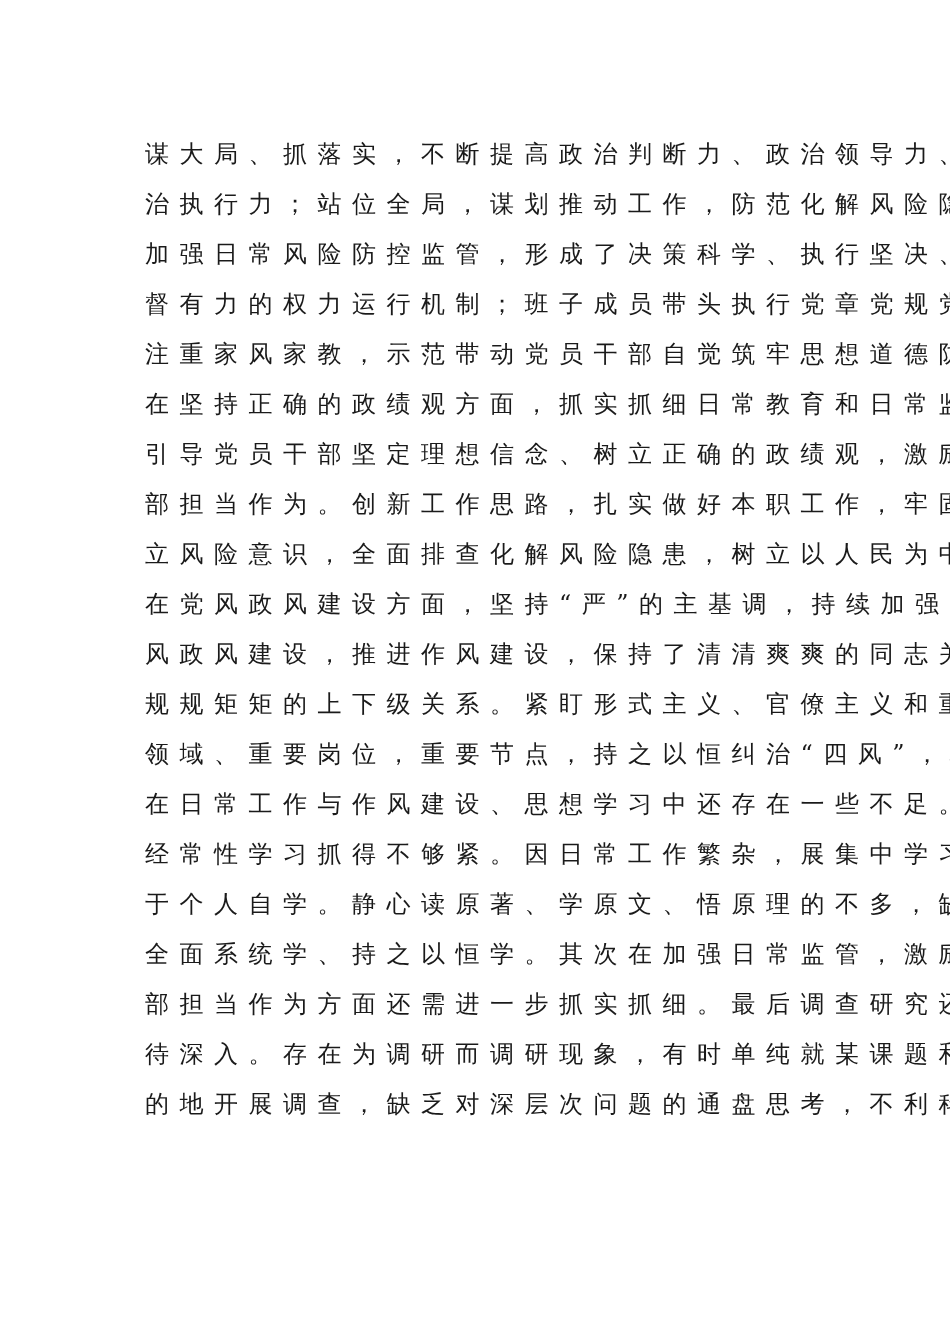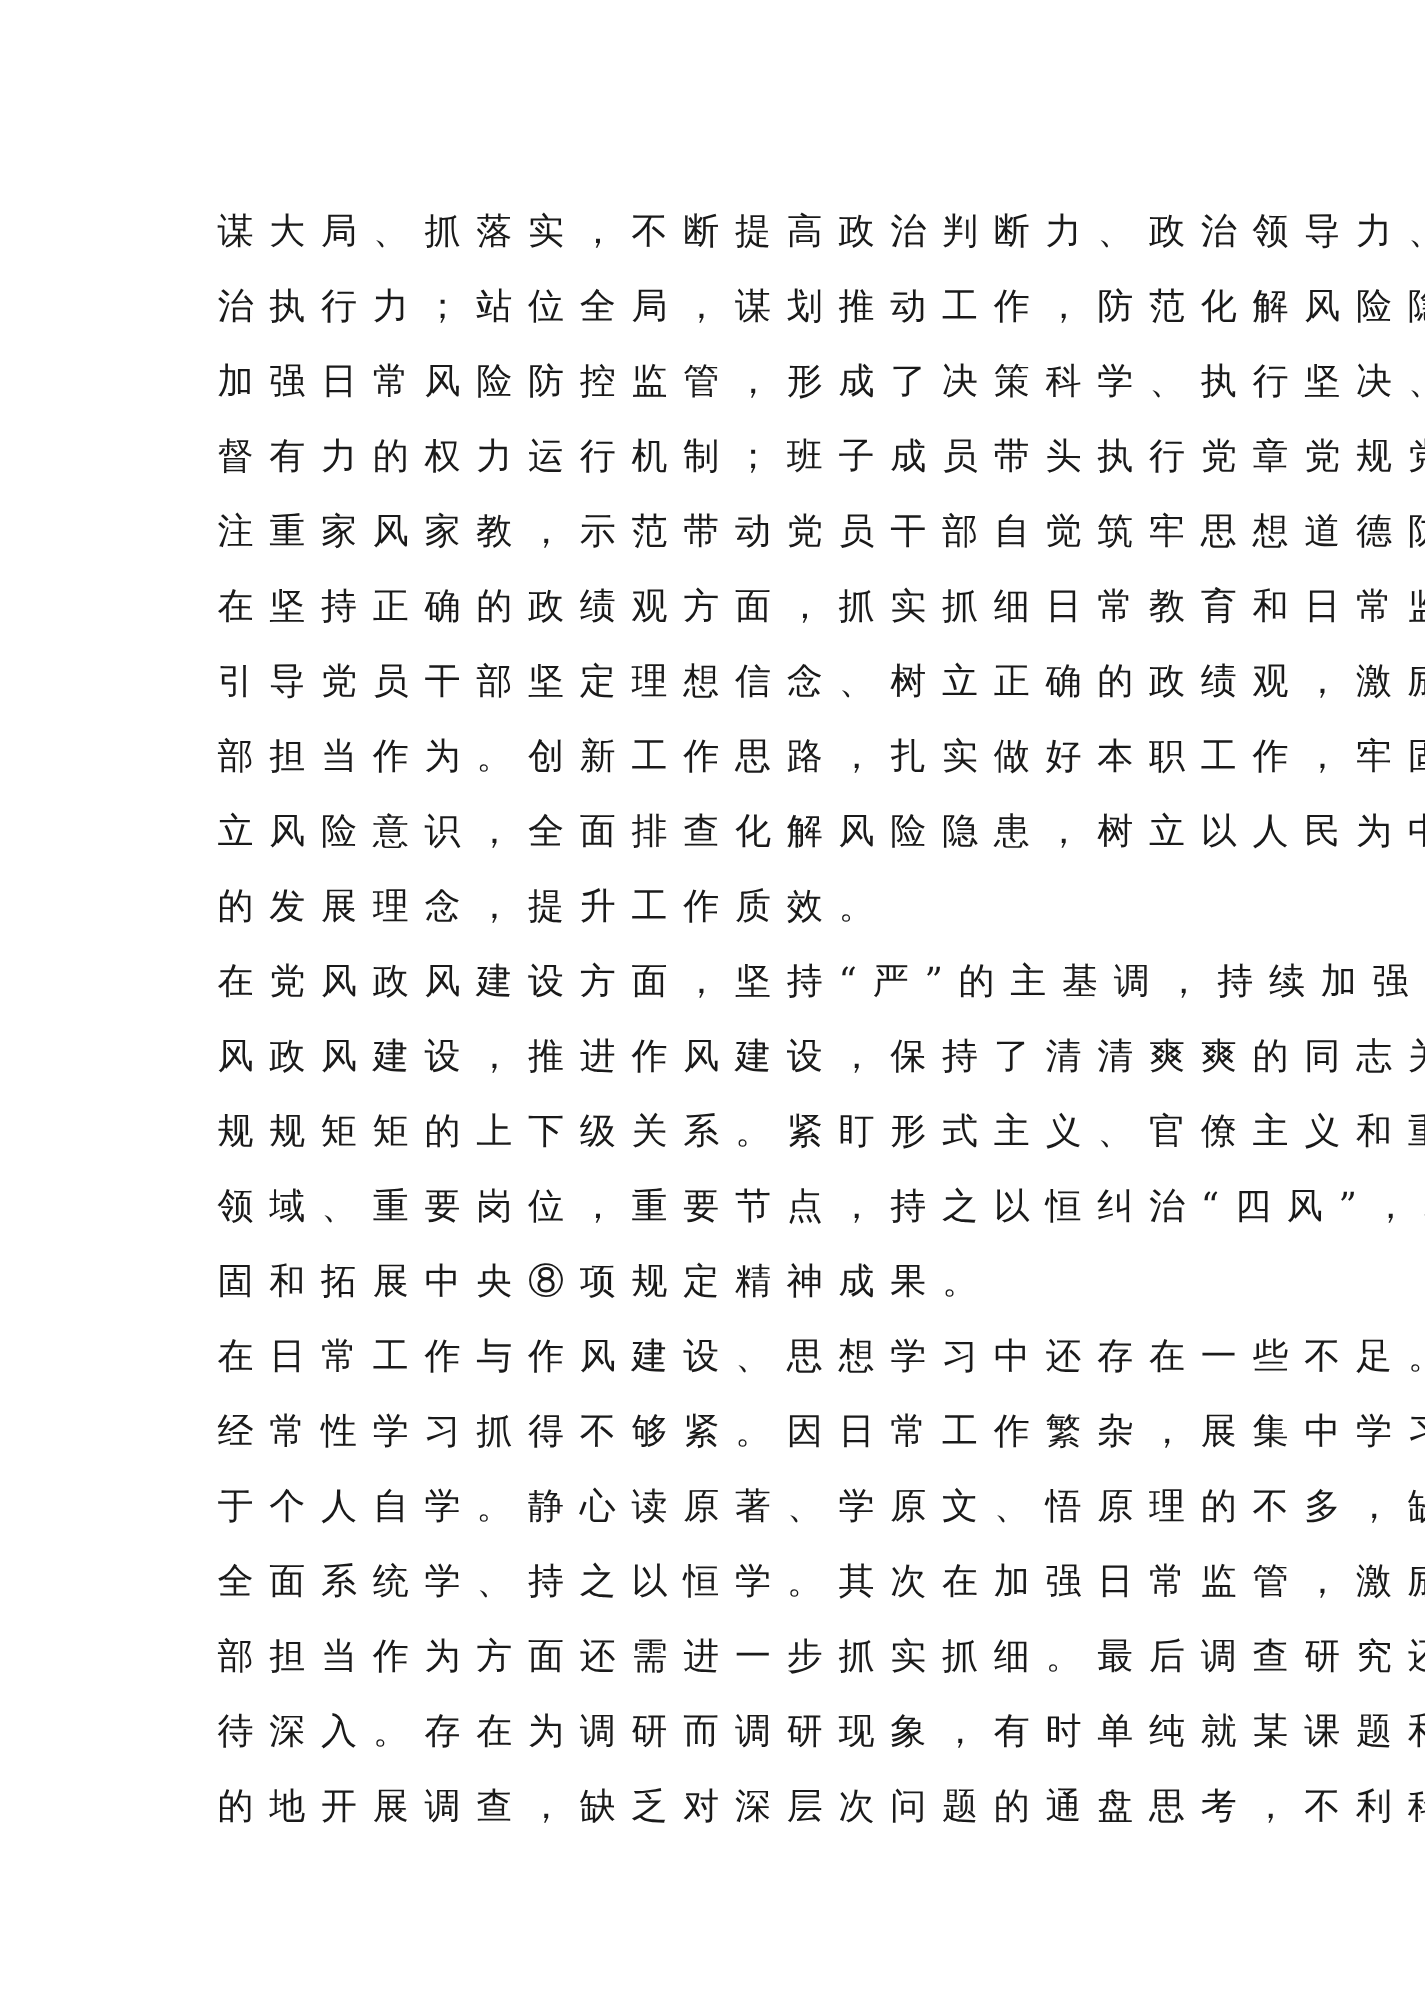--- a/index.html
+++ b/index.html
@@ -47,28 +47,26 @@
       <div class="line">治执行力；站位全局，谋划推动工作，防范化解风险隐患</div>
       <div class="line">加强日常风险防控监管，形成了决策科学、执行坚决、监</div>
       <div class="line">督有力的权力运行机制；班子成员带头执行党章党规党纪</div>
       <div class="line">注重家风家教，示范带动党员干部自觉筑牢思想道德防线。</div>
     </div>
     <div>
       <div class="line">在坚持正确的政绩观方面，抓实抓细日常教育和日常监管</div>
       <div class="line">引导党员干部坚定理想信念、树立正确的政绩观，激励干</div>
       <div class="line">部担当作为。创新工作思路，扎实做好本职工作，牢固树</div>
       <div class="line">立风险意识，全面排查化解风险隐患，树立以人民为中心</div>
-      <div class="line">的发展理念，提升工作质效。</div>
     </div>
     <div>
       <div class="line">在党风政风建设方面，坚持“严”的主基调，持续加强党</div>
       <div class="line">风政风建设，推进作风建设，保持了清清爽爽的同志关系</div>
       <div class="line">规规矩矩的上下级关系。紧盯形式主义、官僚主义和重点</div>
       <div class="line">领域、重要岗位，重要节点，持之以恒纠治“四风”，巩</div>
-      <div class="line">固和拓展中央⑧项规定精神成果。</div>
     </div>
     <div>
       <div class="line">在日常工作与作风建设、思想学习中还存在一些不足。如</div>
       <div class="line">经常性学习抓得不够紧。因日常工作繁杂，展集中学习少</div>
       <div class="line">于个人自学。静心读原著、学原文、悟原理的不多，缺乏</div>
       <div class="line">全面系统学、持之以恒学。其次在加强日常监管，激励干</div>
       <div class="line">部担当作为方面还需进一步抓实抓细。最后调查研究还有</div>
       <div class="line">待深入。存在为调研而调研现象，有时单纯就某课题和目</div>
       <div class="line">的地开展调查，缺乏对深层次问题的通盘思考，不利科学</div>
     </div>

